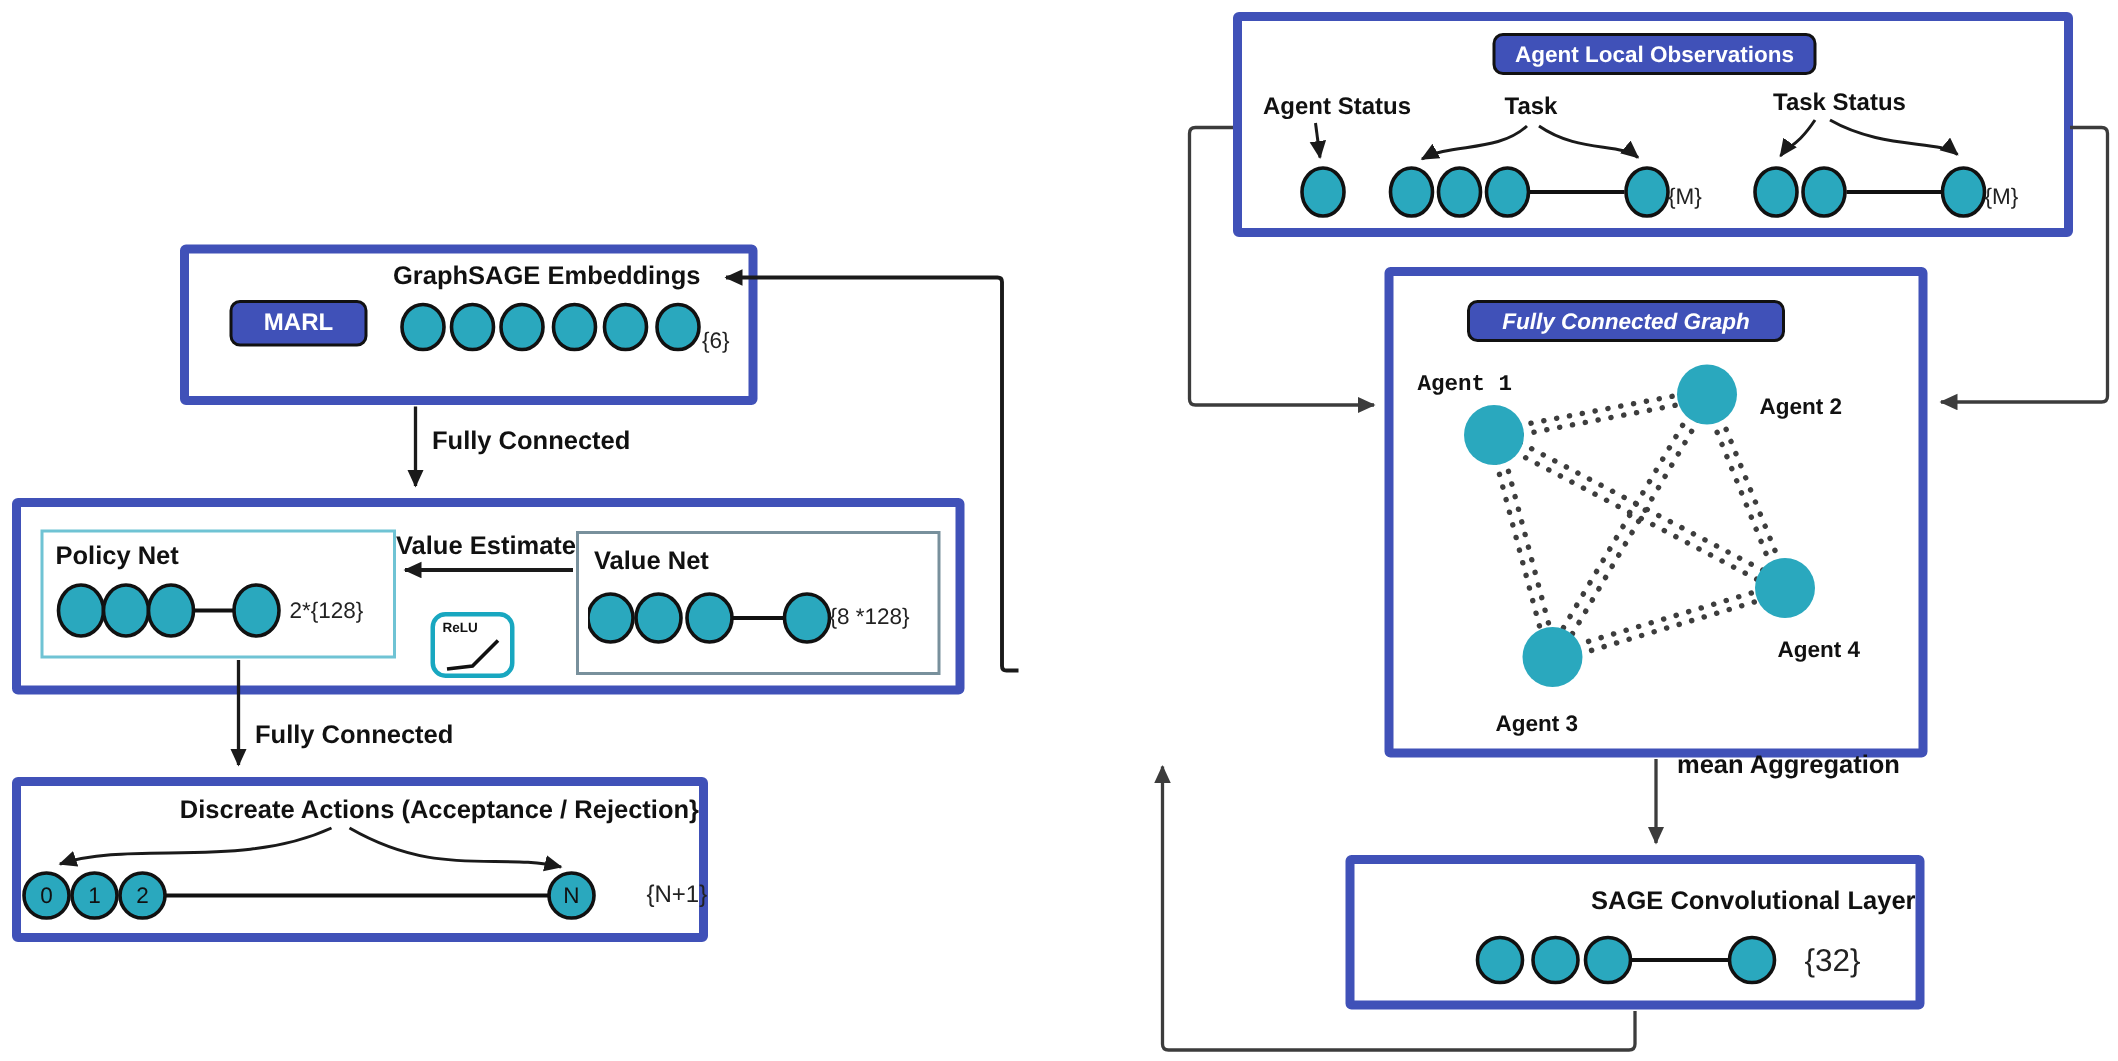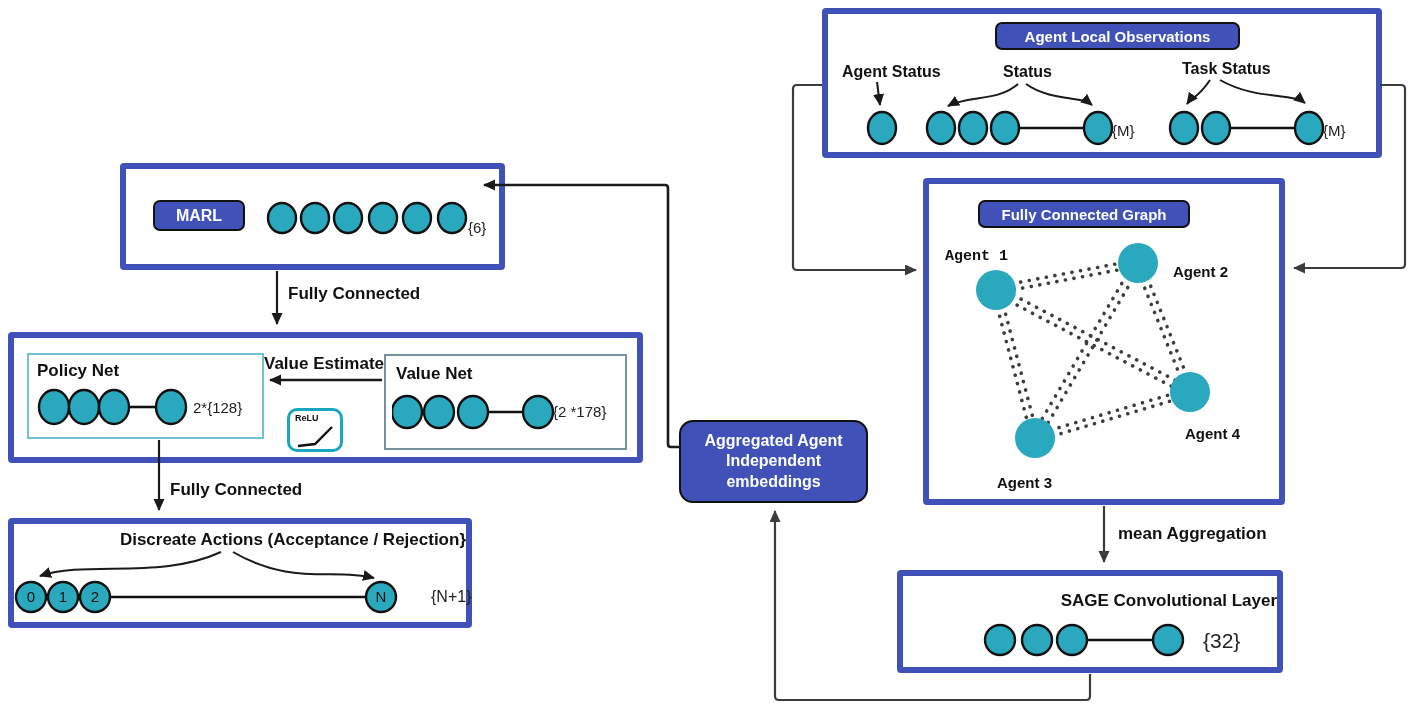--- a/index.html
+++ b/index.html
@@ -39,20 +39,21 @@
   .mfillG{fill:var(--line2,#3c3c3c);}
   .relu-line{stroke:#111;stroke-width:2.4;fill:none;}
   .t17{font-size:17px;}.t16{font-size:16px;}.t15{font-size:15px;}
 </style>
 </head>
 <body style="--indigo: #4051b8; --teal: #2aa8be; --line: #1a1a1a; --line2: #3c3c3c; --edge: #3d3d3d; --policy_border: #6fc3d4; --value_border: #78909c; --relu_border: #18a7c0;">
 
 <div class="canvas">
 
   <div class="box" style="left:120px;top:163px;width:385px;height:107px;">
+    <div class="lbl t17" style="left:136px;top:5px;">GraphSAGE Embeddings</div>
     <div class="badge t16" style="left:27px;top:31px;width:92px;height:31px;">MARL</div>
     <svg style="position:absolute;left:140px;top:30px;" width="205" height="38">
       <ellipse class="neuron" cx="16" cy="19" rx="14" ry="15"></ellipse>
       <ellipse class="neuron" cx="49" cy="19" rx="14" ry="15"></ellipse>
       <ellipse class="neuron" cx="82" cy="19" rx="14" ry="15"></ellipse>
       <ellipse class="neuron" cx="117" cy="19" rx="14" ry="15"></ellipse>
       <ellipse class="neuron" cx="151" cy="19" rx="14" ry="15"></ellipse>
       <ellipse class="neuron" cx="186" cy="19" rx="14" ry="15"></ellipse>
     </svg>
     <div class="dim" style="left:342px;top:50px;">{6}</div>
@@ -79,21 +80,21 @@
     </div>
     <div class="subbox value-sub" style="left:370px;top:16px;width:243px;height:96px;">
       <div class="lbl t17" style="left:10px;top:8px;">Value Net</div>
       <svg style="position:absolute;left:6px;top:38px;" width="170" height="38">
         <line class="rowline" x1="96" y1="18" x2="131" y2="18"></line>
         <ellipse class="neuron" cx="15" cy="18" rx="15" ry="16"></ellipse>
         <ellipse class="neuron" cx="47" cy="18" rx="15" ry="16"></ellipse>
         <ellipse class="neuron" cx="81" cy="18" rx="15" ry="16"></ellipse>
         <ellipse class="neuron" cx="146" cy="18" rx="15" ry="16"></ellipse>
       </svg>
-      <div class="dim" style="left:167px;top:47px;">{2 *178}</div>
+      <div class="dim" style="left:167px;top:47px;">{8 *128}</div>
     </div>
   </div>
 
   <div class="lbl t17" style="left:288px;top:284px;position:absolute;">Fully Connected</div>
   <div class="lbl t17" style="left:170px;top:480px;position:absolute;">Fully Connected</div>
 
   <div class="box" style="left:8px;top:518px;width:464px;height:110px;">
     <div class="lbl t17 ctr" style="top:6px;position:absolute;">Discreate Actions (Acceptance / Rejection}</div>
     <svg style="position:absolute;left:0px;top:55px;" width="400" height="40">
       <line class="rowline" x1="96" y1="18" x2="352" y2="18"></line>
@@ -102,49 +103,44 @@
       <circle class="neuron" cx="81" cy="18" r="15"></circle>
       <circle class="neuron" cx="367" cy="18" r="15"></circle>
       <text class="nodenum" x="17" y="23">0</text>
       <text class="nodenum" x="49" y="23">1</text>
       <text class="nodenum" x="81" y="23">2</text>
       <text class="nodenum" x="367" y="23">N</text>
     </svg>
     <div class="dim t16" style="left:417px;top:64px;font-size:16px;">{N+1}</div>
   </div>
 
-  <div class="agg" style="left:679px;top:420px;width:189px;height:83px;">
-    <span>Aggregated Agent</span>
-    <span>Independent</span>
-    <span>embeddings</span>
-  </div>
 
   <div class="box" style="left:822px;top:8px;width:560px;height:150px;">
-    <div class="badge t15" style="left:167px;top:8px;width:245px;height:28px;">Agent Local Observations</div>
+    <div class="badge t15" style="left:167px;top:8px;width:216px;height:28px;">Agent Local Observations</div>
     <div class="lbl t16" style="left:14px;top:49px;">Agent Status</div>
-    <div class="lbl t16" style="left:175px;top:49px;">Status</div>
+    <div class="lbl t16" style="left:175px;top:49px;">Task</div>
     <div class="lbl t16" style="left:354px;top:46px;">Task Status</div>
     <svg style="position:absolute;left:0px;top:94px;" width="548" height="44">
       <line class="rowline" x1="192" y1="20" x2="255" y2="20"></line>
       <line class="rowline" x1="403" y1="20" x2="466" y2="20"></line>
       <ellipse class="neuron" cx="54" cy="20" rx="14" ry="16"></ellipse>
       <ellipse class="neuron" cx="113" cy="20" rx="14" ry="16"></ellipse>
       <ellipse class="neuron" cx="145" cy="20" rx="14" ry="16"></ellipse>
       <ellipse class="neuron" cx="177" cy="20" rx="14" ry="16"></ellipse>
       <ellipse class="neuron" cx="270" cy="20" rx="14" ry="16"></ellipse>
       <ellipse class="neuron" cx="356" cy="20" rx="14" ry="16"></ellipse>
       <ellipse class="neuron" cx="388" cy="20" rx="14" ry="16"></ellipse>
       <ellipse class="neuron" cx="481" cy="20" rx="14" ry="16"></ellipse>
       <text class="mtext" x="284" y="28">{M}</text>
       <text class="mtext" x="495" y="28">{M}</text>
     </svg>
   </div>
 
   <div class="box" style="left:923px;top:178px;width:362px;height:327px;">
-    <div class="badge t15" style="left:49px;top:16px;width:212px;height:28px;">Fully Connected Graph</div>
+    <div class="badge t15" style="left:49px;top:16px;width:212px;height:28px;font-style:italic;">Fully Connected Graph</div>
     <svg style="position:absolute;left:0;top:0;" width="350" height="315">
       <line class="edge" x1="68" y1="109" x2="210" y2="82"></line>
       <line class="edge" x1="66" y1="103" x2="208" y2="76"></line>
       <line class="edge" x1="64" y1="107" x2="103" y2="255"></line>
       <line class="edge" x1="70" y1="105" x2="109" y2="253"></line>
       <line class="edge" x1="65" y1="109" x2="259" y2="211"></line>
       <line class="edge" x1="69" y1="103" x2="263" y2="205"></line>
       <line class="edge" x1="206" y1="77" x2="103" y2="252"></line>
       <line class="edge" x1="212" y1="81" x2="109" y2="256"></line>
       <line class="edge" x1="206" y1="80" x2="258" y2="209"></line>
@@ -155,21 +151,21 @@
     <div class="gnode" style="left:47px;top:86px;"></div>
     <div class="gnode" style="left:189px;top:59px;"></div>
     <div class="gnode" style="left:86px;top:234px;"></div>
     <div class="gnode" style="left:241px;top:188px;"></div>
     <div class="lbl t15" style="left:16px;top:64px;font-family:Liberation Mono, monospace;">Agent 1</div>
     <div class="lbl t15" style="left:244px;top:79px;">Agent 2</div>
     <div class="lbl t15" style="left:68px;top:290px;">Agent 3</div>
     <div class="lbl t15" style="left:256px;top:241px;">Agent 4</div>
   </div>
 
-  <div class="lbl t17" style="left:1118px;top:524px;position:absolute;">mean Aggregation</div>
+  <div class="lbl t17" style="left:1118px;top:500px;position:absolute;">mean Aggregation</div>
 
   <div class="box" style="left:897px;top:570px;width:386px;height:103px;">
     <div class="lbl t17 ctr" style="top:15px;position:absolute;">SAGE Convolutional Layer</div>
     <svg style="position:absolute;left:75px;top:46px;" width="300" height="38">
       <line class="rowline" x1="109" y1="18" x2="175" y2="18"></line>
       <circle class="neuron" cx="22" cy="18" r="15"></circle>
       <circle class="neuron" cx="59" cy="18" r="15"></circle>
       <circle class="neuron" cx="94" cy="18" r="15"></circle>
       <circle class="neuron" cx="190" cy="18" r="15"></circle>
     </svg>

